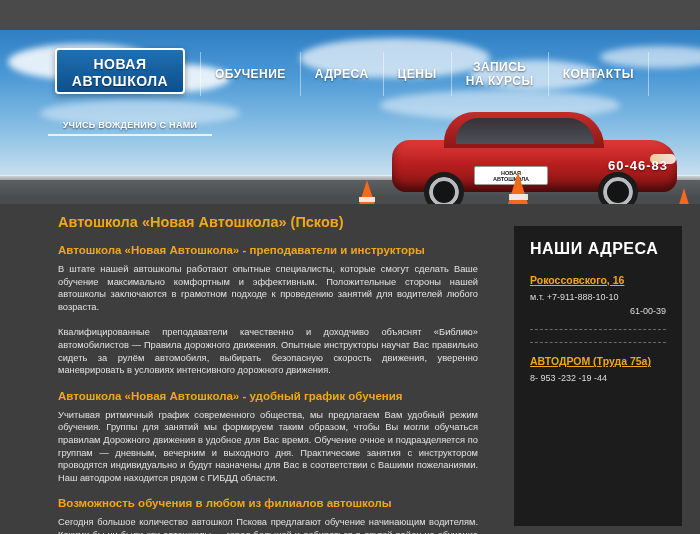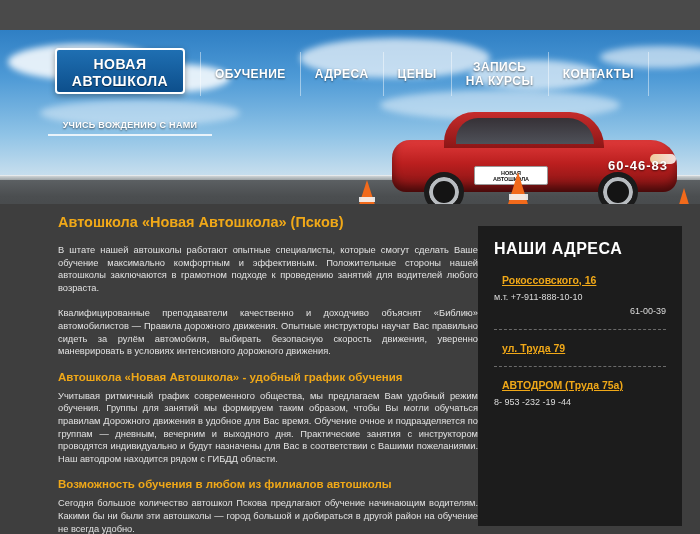--- a/index.html
+++ b/index.html
@@ -277,41 +277,40 @@
     font-size: 9.3px;
     line-height: 12.6px;
     color: #e2e2e2;
     text-align: justify;
   }
 
   
   .sidebar {
     position: absolute;
     right: 18px; top: 22px;
-    width: 204px;
+    width: 168px;
     min-height: 300px;
     background: #1c1c1c;
     padding: 14px 16px 16px 16px;
   }
   .sb-title {
     margin: 0 0 16px 0;
     font-size: 16px;
     font-weight: bold;
     color: #ffffff;
     letter-spacing: .5px;
   }
   .addr-link {
     display: block;
     font-size: 10.5px;
     font-weight: bold;
     color: #f0a818;
     text-decoration: underline;
     margin-bottom: 5px;
     cursor: pointer;
-    margin-left: 8px;
   }
   .addr-line {
     font-size: 9px;
     color: #dcdcdc;
     line-height: 12px;
     margin: 0 0 2px 0;
   }
   .addr-line.indent { padding-left: 20px; text-align: right; }
   .divider {
     border: 0;
@@ -389,40 +388,40 @@
       <div class="cone-stripe" style="left:6px;bottom:10px;width:13px;height:4px"></div>
       <div class="cone-base" style="left:0;bottom:-2px;width:25px"></div>
     </div>
   </div>
 
   <div class="content">
 
     <div class="main-col">
       <h1 class="page-title">Автошкола «Новая Автошкола» (Псков)</h1>
 
+      <h2 class="sec-title">Автошкола «Новая Автошкола» - преподаватели и инструкторы</h2>
       <p class="body">В штате нашей автошколы работают опытные специалисты, которые смогут сделать Ваше обучение максимально комфортным и эффективным. Положительные стороны нашей автошколы заключаются в грамотном подходе к проведению занятий для водителей любого возраста.</p>
       <p class="body">Квалифицированные преподаватели качественно и доходчиво объяснят «Библию» автомобилистов — Правила дорожного движения. Опытные инструкторы научат Вас правильно сидеть за рулём автомобиля, выбирать безопасную скорость движения, уверенно маневрировать в условиях интенсивного дорожного движения.</p>
 
       <h2 class="sec-title">Автошкола «Новая Автошкола» - удобный график обучения</h2>
       <p class="body">Учитывая ритмичный график современного общества, мы предлагаем Вам удобный режим обучения. Группы для занятий мы формируем таким образом, чтобы Вы могли обучаться правилам Дорожного движения в удобное для Вас время. Обучение очное и подразделяется по группам — дневным, вечерним и выходного дня. Практические занятия с инструктором проводятся индивидуально и будут назначены для Вас в соответствии с Вашими пожеланиями. Наш автодром находится рядом с ГИБДД области.</p>
 
       <h2 class="sec-title">Возможность обучения в любом из филиалов автошколы</h2>
       <p class="body">Сегодня большое количество автошкол Пскова предлагают обучение начинающим водителям. Какими бы ни были эти автошколы — город большой и добираться в другой район на обучение не всегда удобно.</p>
     </div>
 
     <aside class="sidebar">
       <h2 class="sb-title">НАШИ АДРЕСА</h2>
 
       <a class="addr-link">Рокоссовского, 16</a>
       <p class="addr-line">м.т. +7-911-888-10-10</p>
       <p class="addr-line indent">61-00-39</p>
 
       <hr class="divider">
 
-      <a class="addr-link">ул. Труда 79</a>
 
       <hr class="divider">
 
       <a class="addr-link">АВТОДРОМ (Труда 75а)</a>
       <p class="addr-line">8- 953 -232 -19 -44</p>
     </aside>
 
   </div>
 </div>
 

